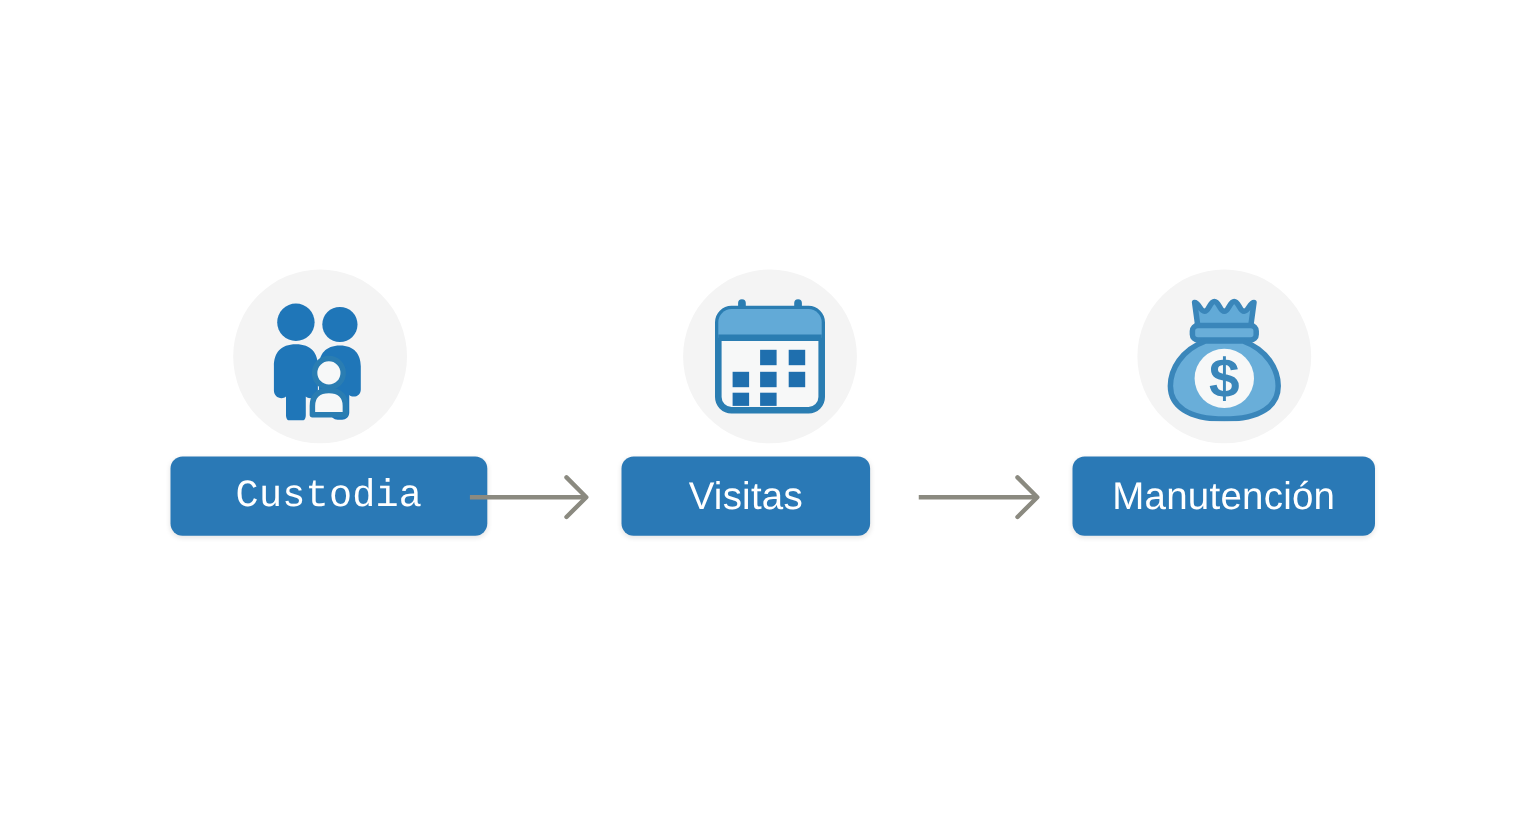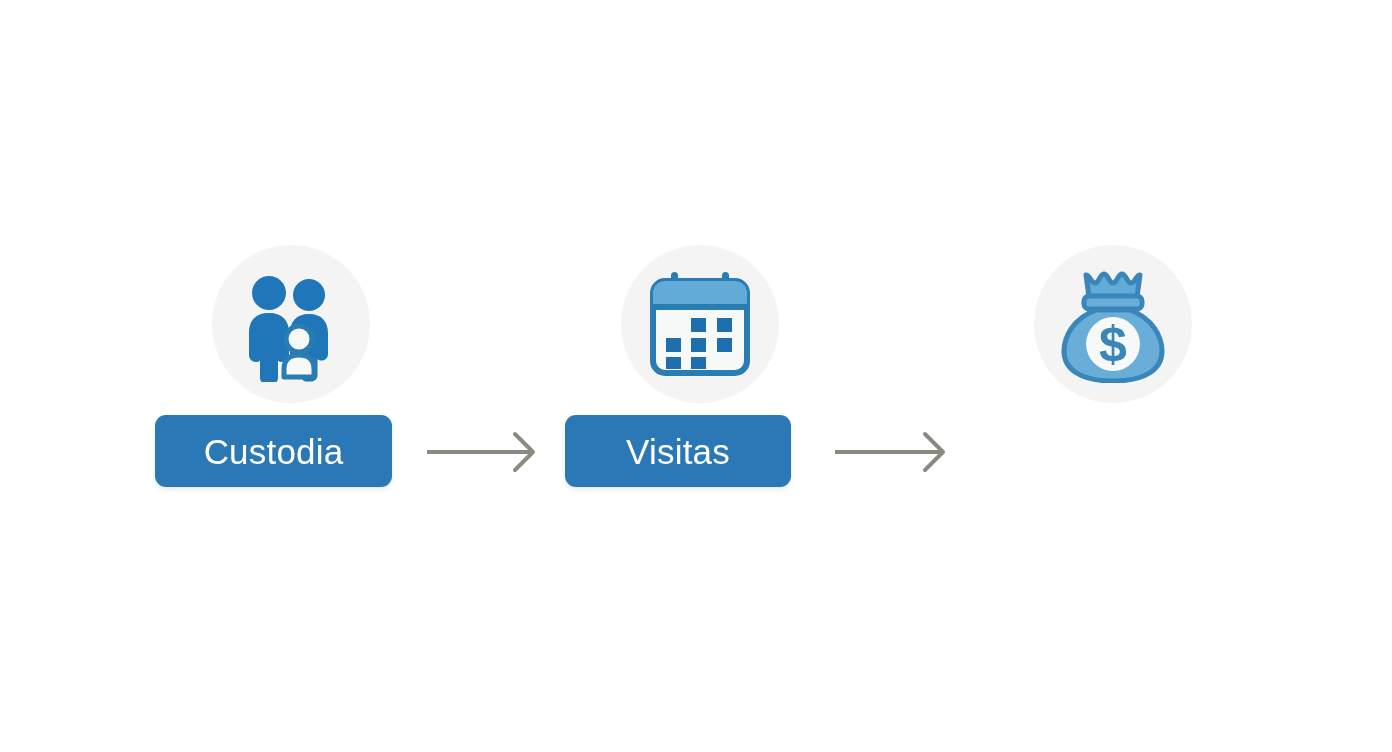--- a/index.html
+++ b/index.html
@@ -71,21 +71,21 @@
     color: #ffffff;
     font-size: 35px;
     line-height: 1;
     font-weight: 400;
     letter-spacing: 0.2px;
     white-space: nowrap;
   }
 
   
   #node-custodia     { left: 155px;  width: 272px; }
-  #node-custodia .pill    { width: 237px; }
+  #node-custodia .pill    { width: 288px; font-family: Liberation Mono, monospace; }
   #node-visitas      { left: 565px;  width: 270px; }
   #node-visitas .pill     { width: 226px; }
   #node-manutencion  { left: 975px;  width: 275px; }
   #node-manutencion .pill { width: 275px; }
 
   
   .arrow {
     position: absolute;
     top: 428px;
     height: 48px;
@@ -204,20 +204,23 @@
                      c0 18 16 30 49 30
                      c33 0 49 -12 49 -30
                      c0 -15 -10 -33 -32 -41 z" fill="#69aed9" stroke="#3a86ba" stroke-width="5" stroke-linejoin="round"></path>
 
             <circle cx="55" cy="79" r="27" fill="#f7f8f8"></circle>
 
             <text x="55" y="79" text-anchor="middle" dominant-baseline="central" font-family="Liberation Sans, sans-serif" font-size="50" font-weight="bold" fill="#3a86ba">$</text>
           </svg>
         </span>
       </div>
+      <div class="pill">
+        <span class="pill-label">Manutención</span>
+      </div>
     </div>
 
   </div>
 
   <div class="arrow" id="arrow-1">
     <span>
       <svg width="138" height="48" viewBox="0 0 138 48">
         <line x1="0" y1="24" x2="104" y2="24" stroke="#8b8a80" stroke-width="4"></line>
         <polyline points="88,6 106,24 88,42" fill="none" stroke="#8b8a80" stroke-width="4" stroke-linecap="round" stroke-linejoin="round"></polyline>
       </svg>

